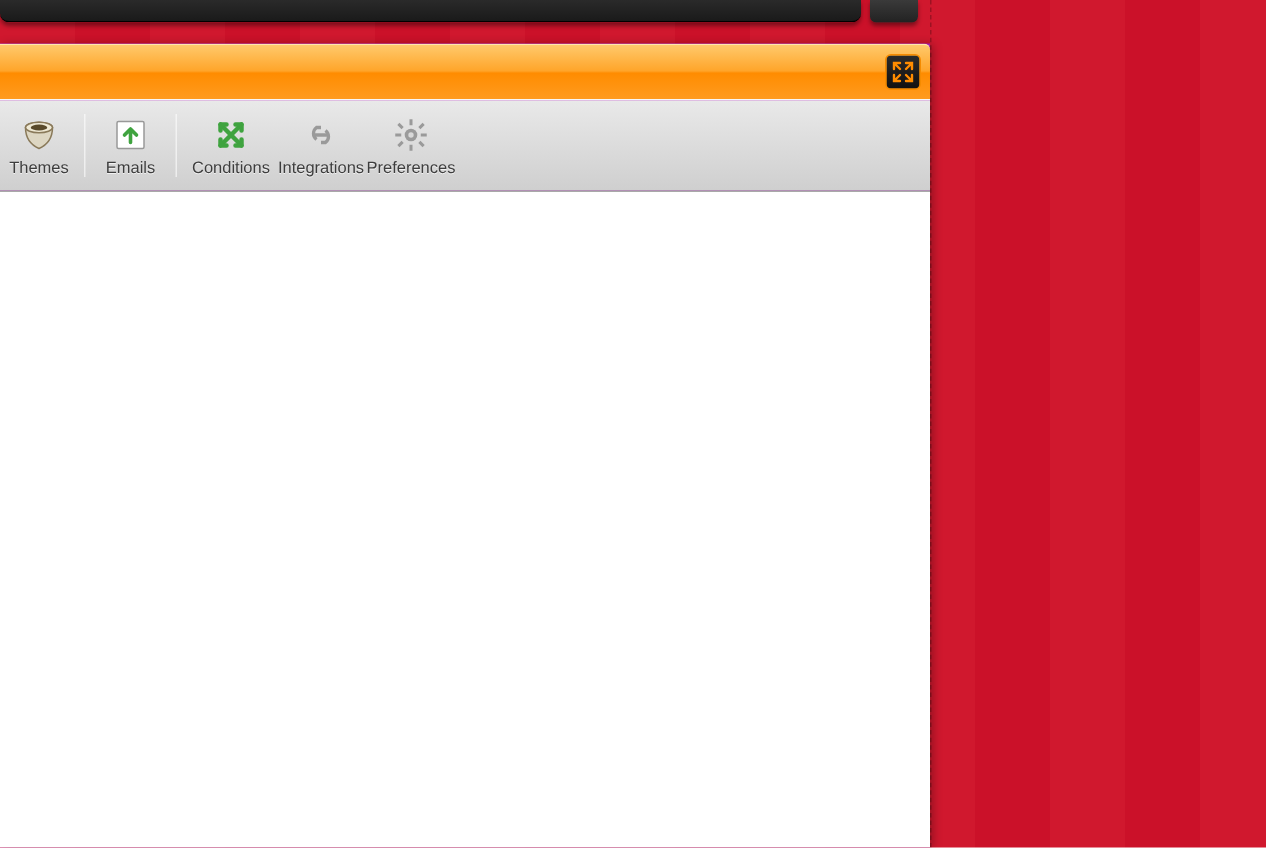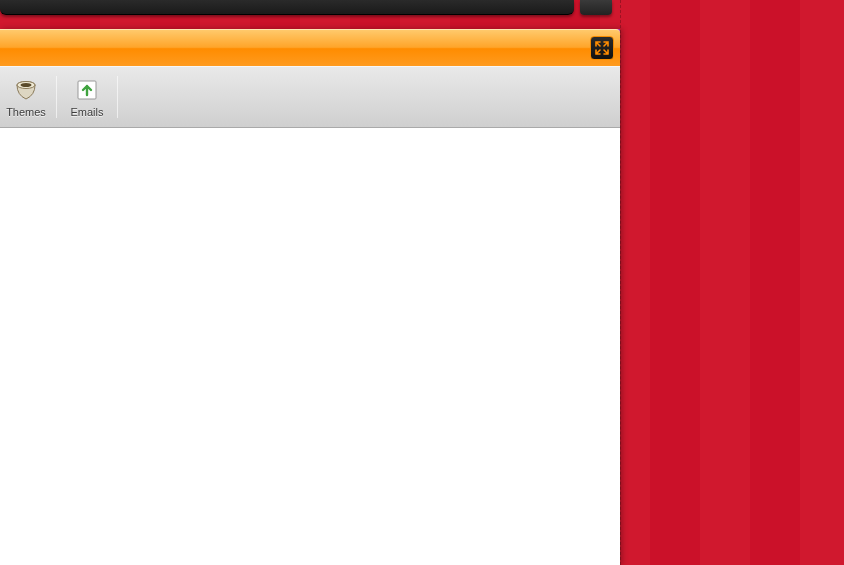--- a/index.html
+++ b/index.html
@@ -173,20 +173,68 @@
         <svg width="26" height="26" viewBox="0 0 26 26">
           <rect x="4" y="4" width="18" height="18" rx="1" fill="#fff" stroke="#999"></rect>
           <path d="M13 18 L13 9 M9 13 L13 9 L17 13" stroke="#3fa33f" stroke-width="2.4" fill="none" stroke-linecap="round" stroke-linejoin="round"></path>
         </svg>
       </span>
       <span class="lbl">Emails</span>
     </div>
 
     <div class="sep"></div>
 
-
-
+    <div class="tool">
+      <span class="ico">
+        <svg width="26" height="26" viewBox="0 0 26 26">
+          <g stroke="#3fa33f" stroke-width="3" fill="none" stroke-linecap="round">
+            <path d="M6 6 L20 20"></path>
+            <path d="M20 6 L6 20"></path>
+            <path d="M6 6 L6 10 M6 6 L10 6"></path>
+            <path d="M20 6 L16 6 M20 6 L20 10"></path>
+            <path d="M6 20 L6 16 M6 20 L10 20"></path>
+            <path d="M20 20 L20 16 M20 20 L16 20"></path>
+          </g>
+        </svg>
+      </span>
+      <span class="lbl">Conditions</span>
+    </div>
+
+    <div class="tool">
+      <span class="ico">
+        <svg width="26" height="26" viewBox="0 0 26 26">
+          <g stroke="#9a9a9a" stroke-width="2.2" fill="none">
+            <path d="M10 16 A5 5 0 0 1 10 8 L13 8"></path>
+            <path d="M16 10 A5 5 0 0 1 16 18 L13 18"></path>
+            <path d="M9 13 L17 13"></path>
+          </g>
+        </svg>
+      </span>
+      <span class="lbl">Integrations</span>
+    </div>
+
+    <div class="tool">
+      <span class="ico">
+        <svg width="26" height="26" viewBox="0 0 26 26">
+          <g fill="#9a9a9a">
+            <circle cx="13" cy="13" r="4.2"></circle>
+            <g>
+              <rect x="12" y="2.5" width="2" height="4"></rect>
+              <rect x="12" y="19.5" width="2" height="4"></rect>
+              <rect x="2.5" y="12" width="4" height="2"></rect>
+              <rect x="19.5" y="12" width="4" height="2"></rect>
+              <rect x="5" y="5" width="2" height="4" transform="rotate(-45 6 7)"></rect>
+              <rect x="19" y="5" width="2" height="4" transform="rotate(45 20 7)"></rect>
+              <rect x="5" y="17" width="2" height="4" transform="rotate(45 6 19)"></rect>
+              <rect x="19" y="17" width="2" height="4" transform="rotate(-45 20 19)"></rect>
+            </g>
+            <circle cx="13" cy="13" r="1.8" fill="#d8d8d8"></circle>
+          </g>
+        </svg>
+      </span>
+      <span class="lbl">Preferences</span>
+    </div>
 
   </div>
 
   <div class="canvas"></div>
 
 </div>
 
 </body></html>

